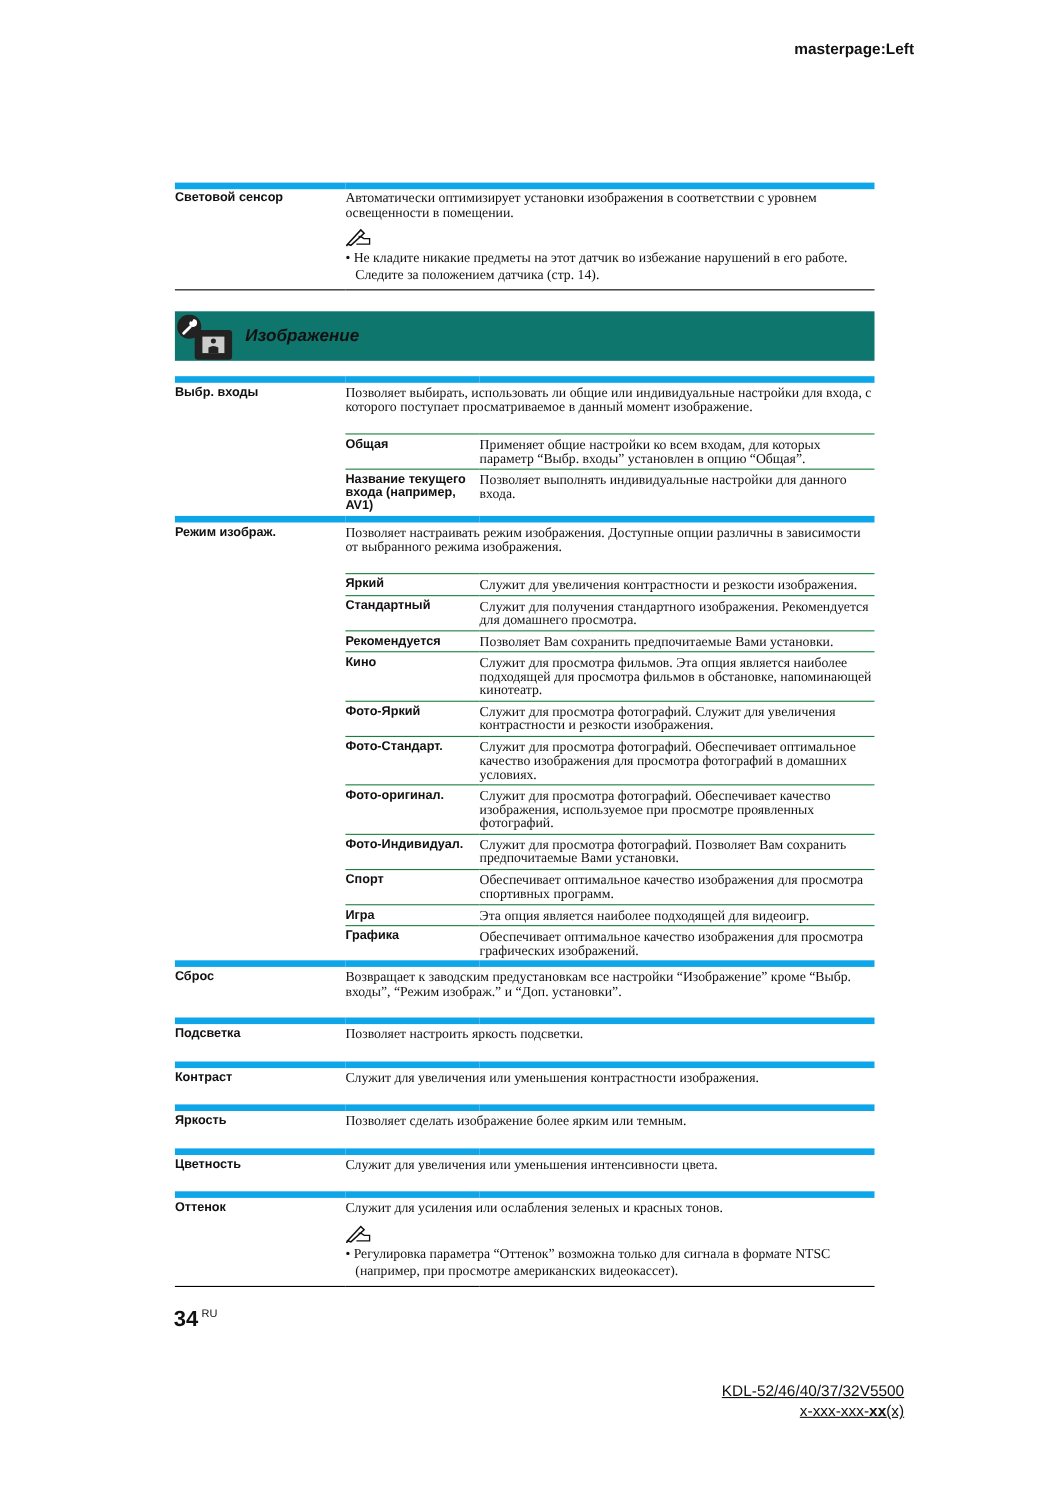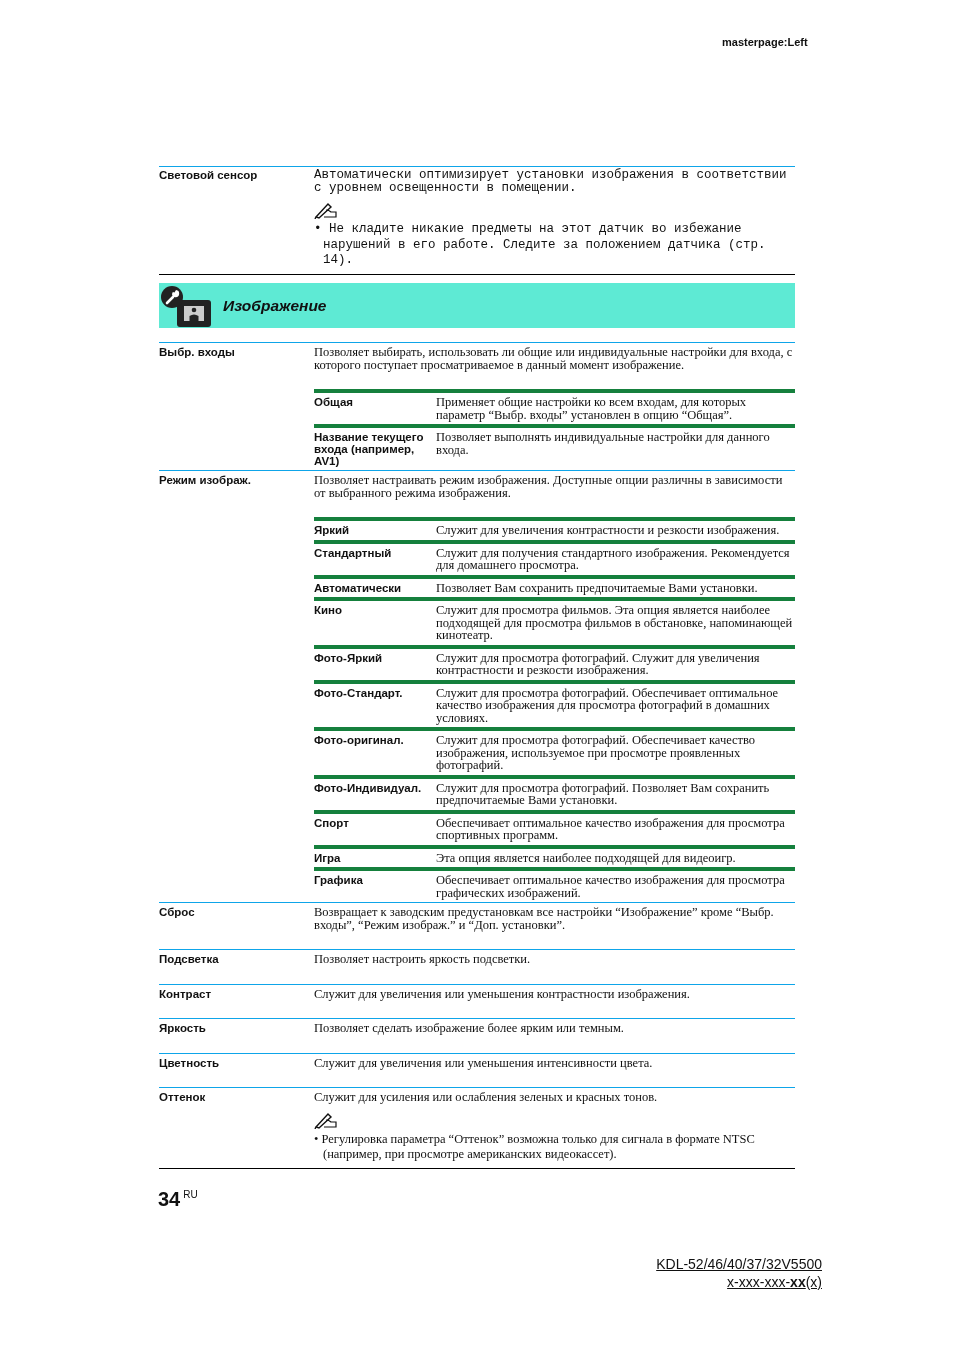--- a/index.html
+++ b/index.html
@@ -1,45 +1,45 @@
 <!DOCTYPE html>
 <html><head>
 <meta charset="utf-8">
 <style>
   html, body { margin: 0; padding: 0; background: #ffffff; }
   body { width: 954px; height: 1350px; position: relative; overflow: hidden; color: #111; }
 
   .hdr-path { position: absolute; left: 131px; top: 34px; font-size: 14px; line-height: 17px; font-family: "Liberation Sans", sans-serif; }
-  .hdr-master { position: absolute; left: 722px; top: 36px; font-size: 11px; font-weight: bold; font-family: "Liberation Sans", sans-serif; }
+  .hdr-master { position: absolute; left: 722px; top: 36px; font-size: 14px; font-weight: bold; font-family: "Liberation Sans", sans-serif; }
 
   table.spec { position: absolute; left: 159px; width: 636px; border-collapse: collapse; }
   table.spec td { vertical-align: top; padding: 0; }
   .lbl { font-family: "Liberation Sans", sans-serif; font-weight: bold; font-size: 11.5px; line-height: 12px; }
   .desc { font-family: "Liberation Serif", serif; font-size: 12.5px; line-height: 12.5px; }
 
-  .row-top { border-top: 1px solid #0ea5e9; margin-top: 24px; }
+  .row-top { border-top: 6px solid #0ea5e9; margin-top: 24px; }
   .row-bottom { border-bottom: 1px solid #000; }
 
   #t1 { top: 166px; }
   #t1 td.l { width: 155px; padding-top: 2px; }
-  #t1 td.d { padding-top: 2px; padding-bottom: 5px; font-family: Liberation Mono, monospace; }
+  #t1 td.d { padding-top: 2px; padding-bottom: 5px; }
 
   .note-icon { display: block; margin: 7px 0 3px 0; width: 26px; height: 18px; }
   .note-text { padding-left: 9px; text-indent: -9px; line-height: 15.5px; }
 
-  .section-band { position: absolute; left: 159px; top: 283px; width: 636px; height: 45px; background: #5eead4; }
+  .section-band { position: absolute; left: 159px; top: 283px; width: 636px; height: 45px; background: #0f766e; }
   .section-icon { position: absolute; left: 2px; top: 3px; width: 52px; height: 42px; }
   .section-title { position: absolute; left: 64px; top: 14px; font-family: "Liberation Sans", sans-serif; font-weight: bold; font-style: italic; font-size: 15.5px; }
 
   #t2 { top: 342px; }
   #t2 td.l { width: 155px; padding-top: 3px; }
   #t2 td.sl { width: 122px; padding-top: 3px; padding-bottom: 3px; }
   #t2 td.sd { padding-top: 3px; padding-bottom: 3px; }
   #t2 td.d { padding-top: 3px; padding-bottom: 18px; }
-  .sub-top { border-top: 4px solid #15803d; }
+  .sub-top { border-top: 1px solid #15803d; }
 
   .pagenum { position: absolute; left: 158px; top: 1188px; font-family: "Liberation Sans", sans-serif; font-weight: bold; font-size: 20px; }
   .pagenum sup { font-size: 10px; font-weight: normal; vertical-align: 8px; margin-left: 3px; }
   .footer-model { position: absolute; right: 132px; top: 1255px; text-align: right; font-family: "Liberation Sans", sans-serif; font-size: 14px; line-height: 18px; text-decoration: underline; }
 </style>
 </head>
 <body>
 
 <div class="hdr-path">
 </div>
@@ -97,21 +97,21 @@
   </tr>
   <tr class="sub-top">
         <td class="sl lbl">Яркий</td>
         <td class="sd desc">Служит для увеличения контрастности и резкости изображения.</td>
       </tr>
   <tr class="sub-top">
         <td class="sl lbl">Стандартный</td>
         <td class="sd desc">Служит для получения стандартного изображения. Рекомендуется для домашнего просмотра.</td>
       </tr>
   <tr class="sub-top">
-        <td class="sl lbl">Автоматически</td>
+        <td class="sl lbl">Рекомендуется</td>
         <td class="sd desc">Позволяет Вам сохранить предпочитаемые Вами установки.</td>
       </tr>
   <tr class="sub-top">
         <td class="sl lbl">Кино</td>
         <td class="sd desc">Служит для просмотра фильмов. Эта опция является наиболее подходящей для просмотра фильмов в обстановке, напоминающей кинотеатр.</td>
       </tr>
   <tr class="sub-top">
         <td class="sl lbl">Фото-Яркий</td>
         <td class="sd desc">Служит для просмотра фотографий. Служит для увеличения контрастности и резкости изображения.</td>
       </tr>

